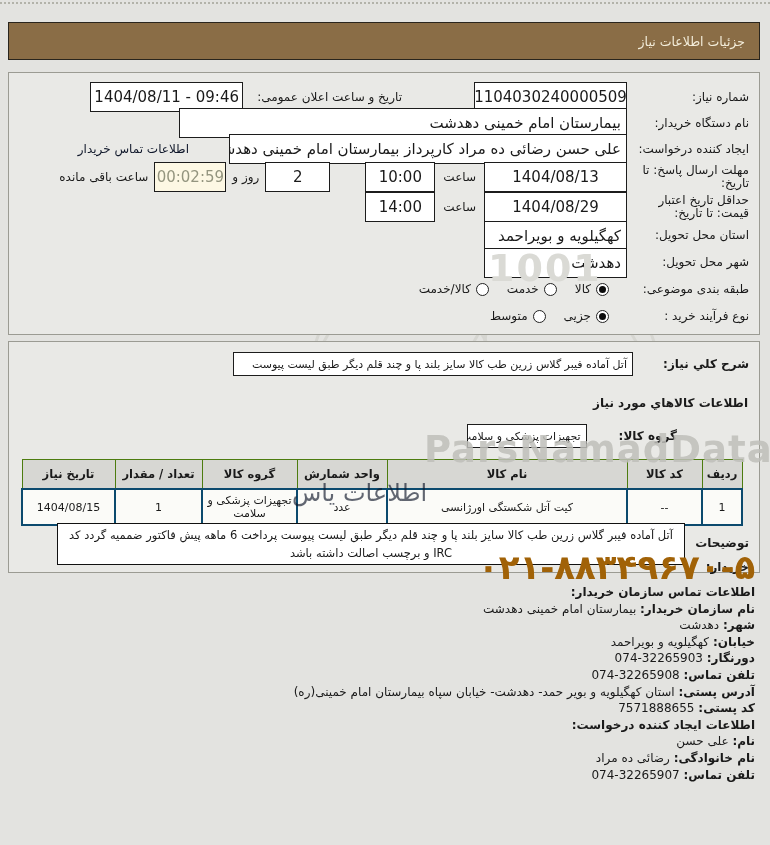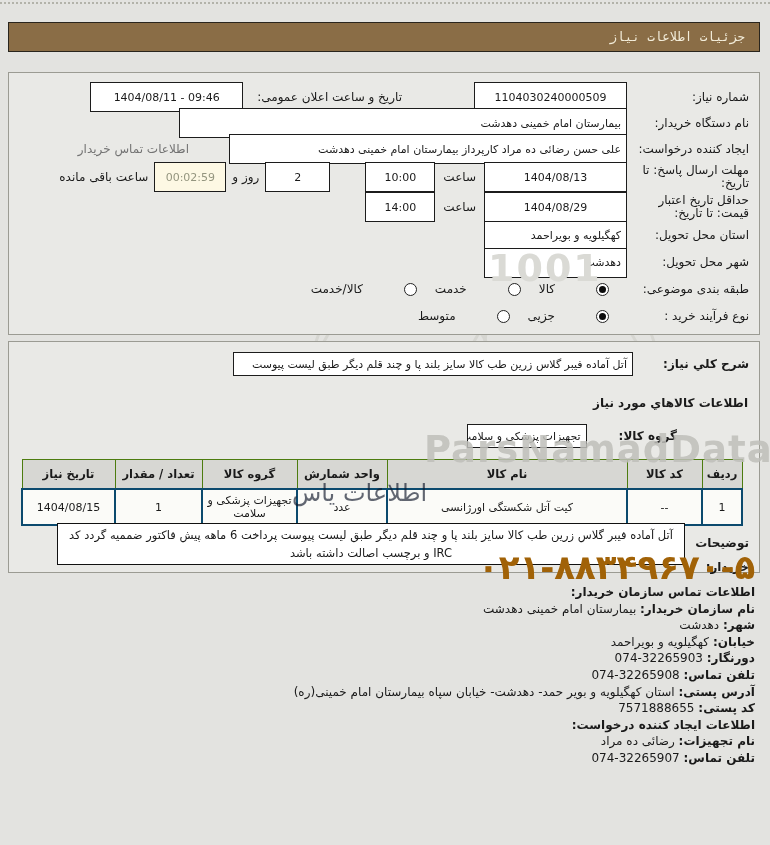--- a/index.html
+++ b/index.html
@@ -1,35 +1,35 @@
 <!DOCTYPE html>
 <html lang="fa"><head>
 <meta charset="utf-8">
 <style>
   html,body{margin:0;padding:0;background:#e3e3e0;font-family:"DejaVu Sans",sans-serif;color:#1a1a1a;}
   .page{position:relative;width:770px;height:845px;overflow:hidden;direction:rtl;font-size:12px;}
   .dotline{position:absolute;top:2px;left:0;width:770px;height:0;border-top:2px dotted #b3b3aa;}
-  .titlebar{position:absolute;top:22px;left:8px;width:752px;height:30px;background:#8a6d46;border:1px solid #29251d;
-            box-sizing:border-box;display:flex;align-items:center;padding:0 14px;color:#f3edda;font-size:12.5px;font-family:Liberation Mono, monospace;}
+  .titlebar{position:absolute;top:22px;left:8px;width:752px;height:38px;background:#8a6d46;border:1px solid #29251d;
+            box-sizing:border-box;display:flex;align-items:center;padding:0 14px;color:#f3edda;font-size:12.5px;}
   .box{position:absolute;left:8px;width:752px;background:#e9e9e6;border:1px solid #9b9b93;box-sizing:border-box;z-index:2;}
   .box1{top:72px;height:263px;padding-top:11px;display:flex;flex-direction:column;}
   .box2{top:341px;height:232px;}
   .frow{display:flex;align-items:center;flex:none;}
   .h26{height:26px}.h30{height:30px}.h27{height:27px}.h28{height:28px}
   .flabel{width:132px;flex:none;text-align:right;padding-right:10px;box-sizing:border-box;line-height:13px;}
   .inp{height:30px;background:#fff;border:1px solid #1c1c1c;box-sizing:border-box;display:flex;align-items:center;
-       justify-content:center;font-size:11px;white-space:nowrap;overflow:hidden;}
+       justify-content:center;font-size:15px;white-space:nowrap;overflow:hidden;}
   .ir{justify-content:flex-start;padding:0 5px;}
   .ltr{direction:ltr;}
   .w153{width:153px}.w448{width:448px}.w398{width:398px}.w143{width:143px}.w70{width:70px}.w65{width:65px}.w72{width:72px}
   .lbl2{margin-right:72px;white-space:nowrap;}
   .mr14{margin-right:14px}.mr8{margin-right:8px}.mr35{margin-right:35px}.mr6{margin-right:6px}.mr40{margin-right:40px}
-  .link{color:#737373;cursor:pointer;white-space:nowrap;text-align:center;}
+  .link{color:#0f172a;cursor:pointer;white-space:nowrap;text-align:center;}
   .count{background:#fdf8e4;color:#94957f;}
-  .ritem{display:flex;align-items:center;margin-right:18px;white-space:nowrap;gap:36px;}
+  .ritem{display:flex;align-items:center;margin-right:18px;white-space:nowrap;}
   .ritem .rlab{margin-right:5px;}
   .radio{width:13px;height:13px;border:1px solid #222;border-radius:50%;background:#fff;position:relative;flex:none;box-sizing:border-box;}
   .radio.sel::after{content:"";position:absolute;top:2px;left:2px;right:2px;bottom:2px;background:#0c0c0c;border-radius:50%;}
   .chk{width:13px;height:13px;border:1px solid #4a4a4a;background:#fff;position:relative;flex:none;box-sizing:border-box;}
   .chk.on::before,.chk.on::after{content:"";position:absolute;top:5px;left:0;width:11px;height:1px;background:#333;}
   .chk.on::before{transform:rotate(45deg);}  .chk.on::after{transform:rotate(-45deg);}
   .chktext{margin-right:6px;font-size:11.5px;white-space:nowrap;}
   .descrow{position:absolute;top:10px;right:0;display:flex;align-items:center;width:100%;}
   .desclabel{width:126px;flex:none;text-align:right;padding-right:10px;box-sizing:border-box;font-weight:bold;}
   .descinp{width:400px;height:24px;font-size:11px;}
@@ -209,21 +209,22 @@
   <div class="contact">
     <div><b>اطلاعات تماس سازمان خریدار:</b></div>
     <div><b>نام سازمان خریدار:</b> <span>بیمارستان امام خمینی دهدشت</span></div>
     <div><b>شهر:</b> <span>دهدشت</span></div>
     <div><b>خیابان:</b> <span>کهگیلویه و بویراحمد</span></div>
     <div><b>دورنگار:</b> <span>32265903-074</span></div>
     <div><b>تلفن تماس:</b> <span>32265908-074</span></div>
     <div><b>آدرس پستی:</b> <span>استان کهگیلویه و بویر حمد- دهدشت- خیابان سپاه بیمارستان امام خمینی(ره)</span></div>
     <div><b>کد پستی:</b> <span>7571888655</span></div>
     <div><b>اطلاعات ایجاد کننده درخواست:</b></div>
-    <div><b>نام تجهیزات:</b> <span>رضائی ده مراد</span></div>
+    <div><b>نام:</b> <span>علی حسن</span></div>
+    <div><b>نام خانوادگی:</b> <span>رضائی ده مراد</span></div>
     <div><b>تلفن تماس:</b> <span>32265907-074</span></div>
   </div>
 
   <div class="wm wm-digits2">1001</div>
   <div class="wm wm-brand">ParsNamadData</div>
   <div class="wm wm-fa">اطلاعات یاس</div>
   <div class="wm wm-phone">۰۲۱-۸۸۳۴۹۶۷۰-۵</div>
 </div>
 
 </body></html>

